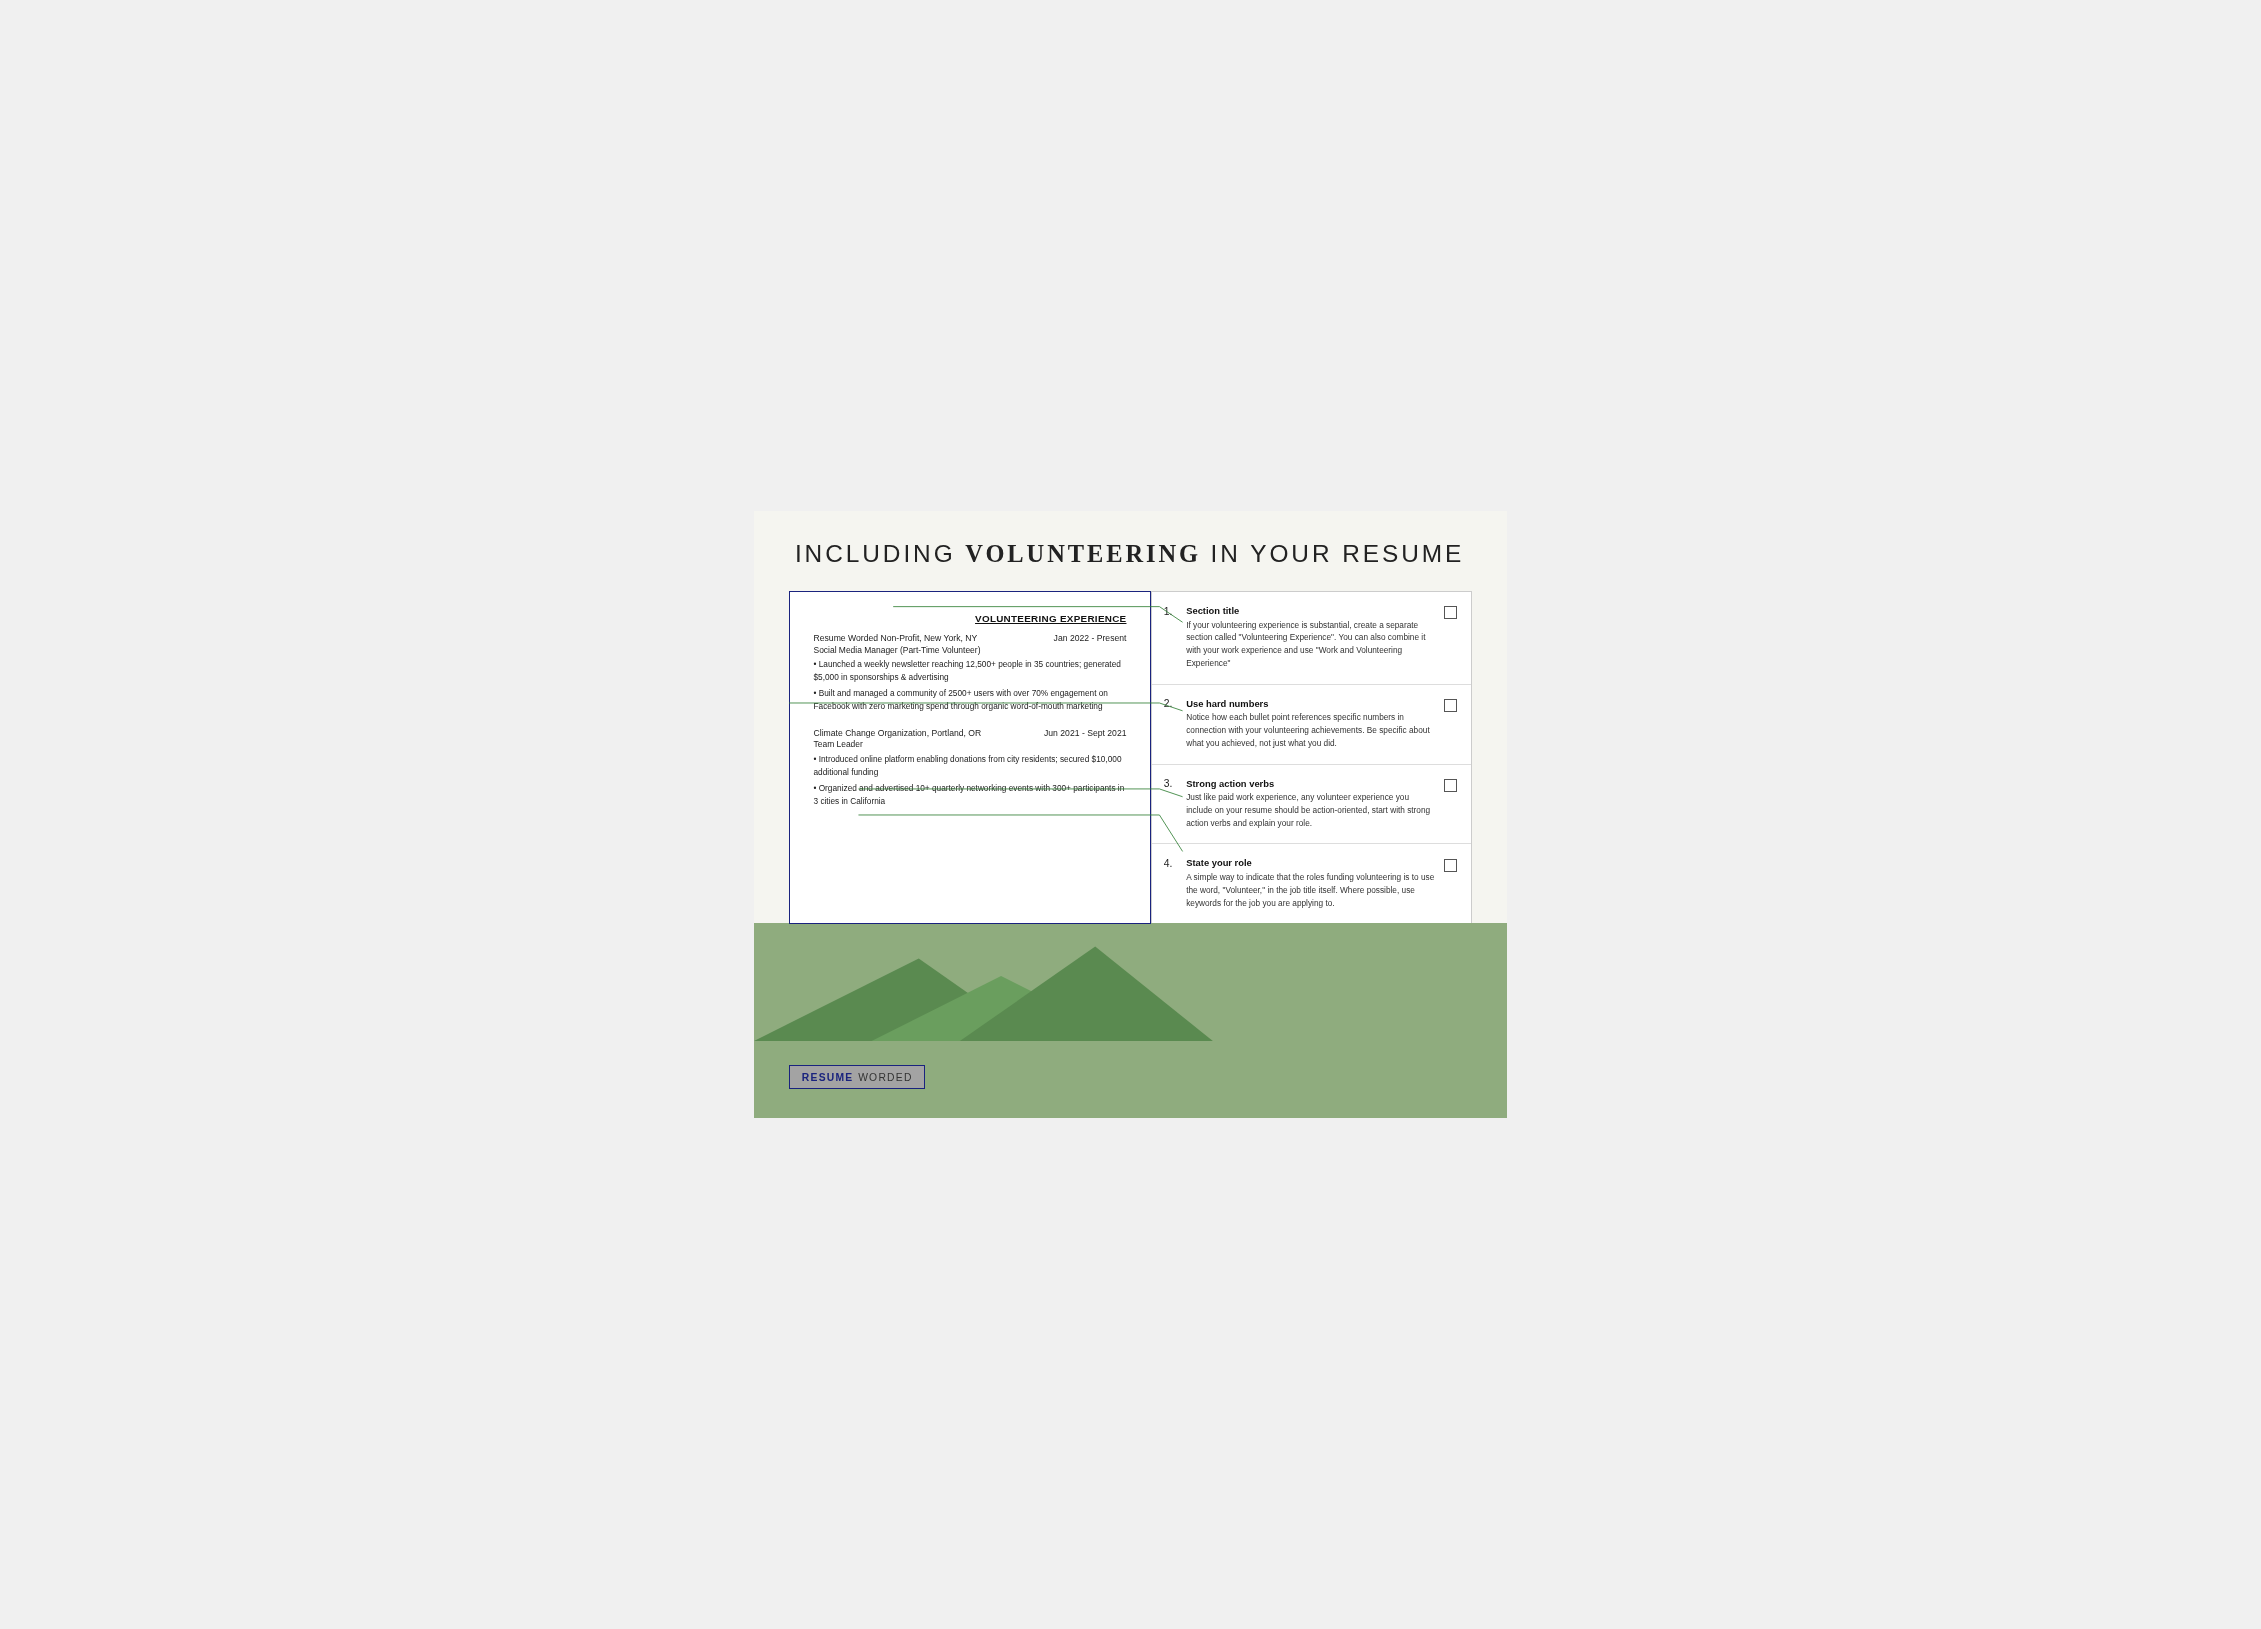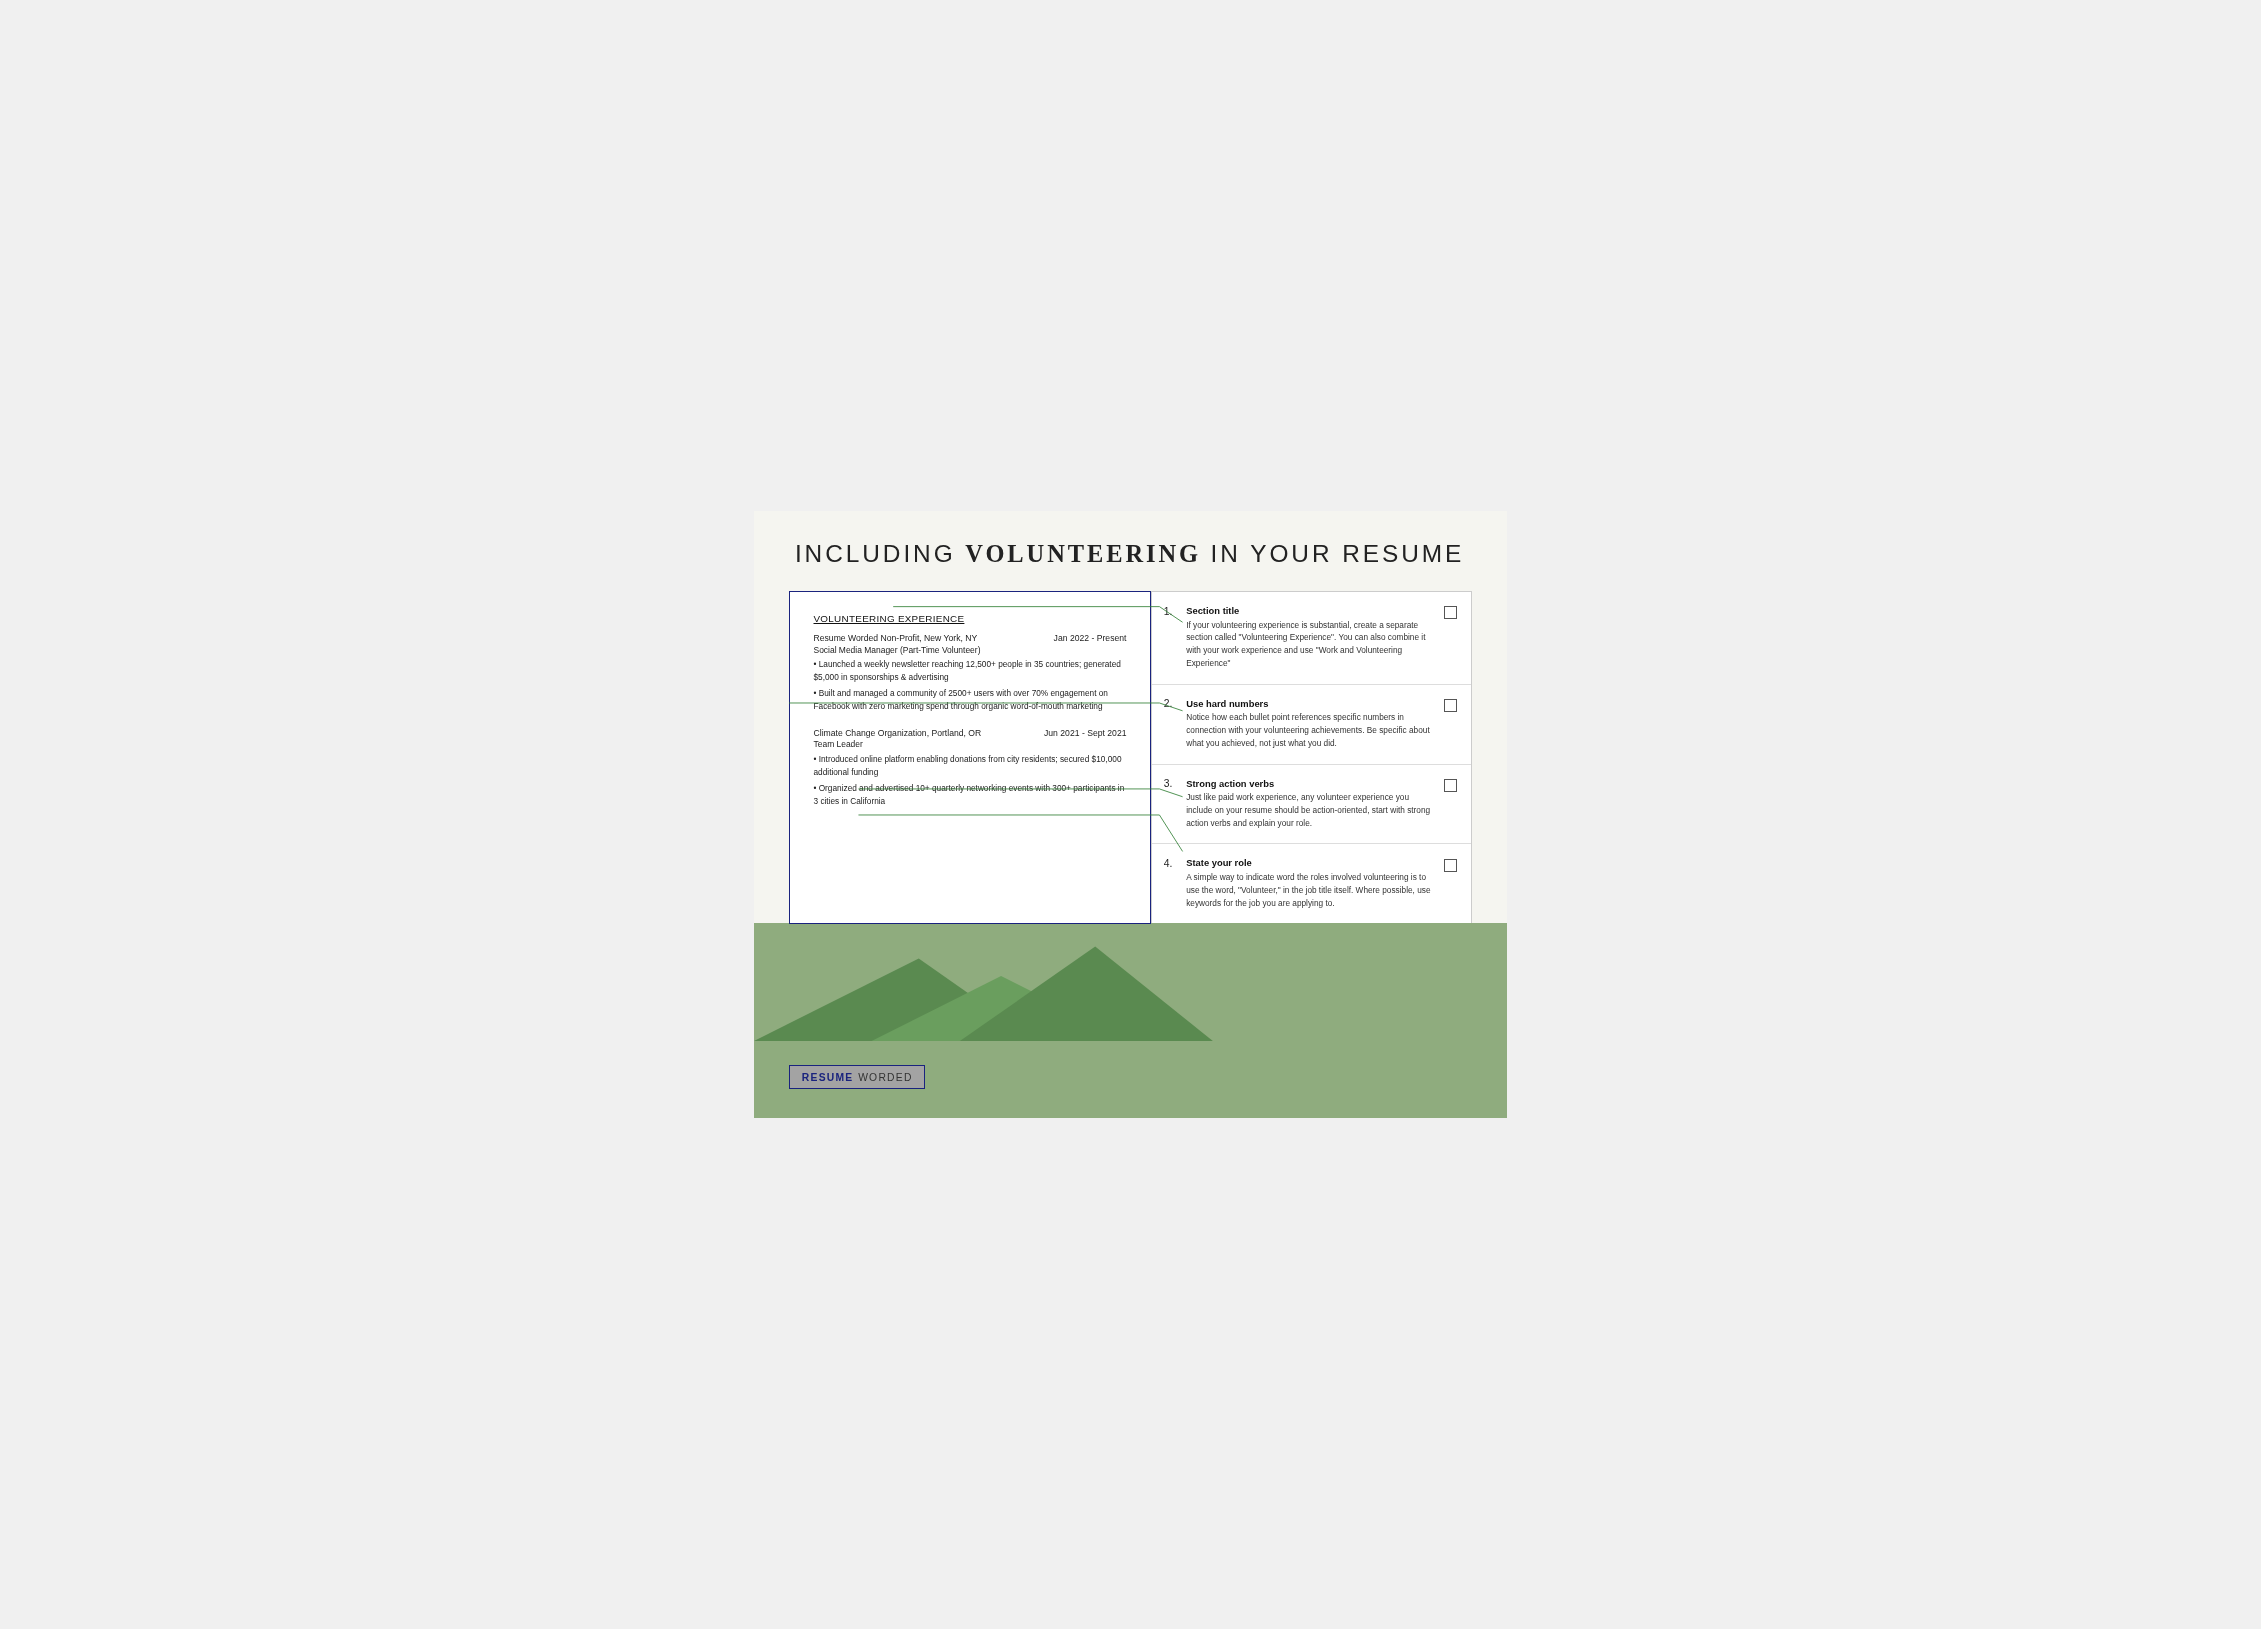--- a/index.html
+++ b/index.html
@@ -36,25 +36,26 @@
       border: 1.8px solid #1a237e;
       padding: 21px 23.5px;
       width: 53%;
       flex-shrink: 0;
       position: relative;
       z-index: 2;
     }
 
     .resume-section-title {
       font-size: 1.05rem;
-      font-weight: 400;
+      font-weight: 700;
       text-decoration: underline;
       color: #111;
       margin-bottom: 9.4px;
       letter-spacing: 0.03em;
+      text-align: right;
     }
 
     .resume-entry {
       margin-bottom: 14px;
     }
 
     .resume-entry-header {
       display: flex;
       justify-content: space-between;
       font-size: 0.92rem;
@@ -273,21 +274,21 @@
             <div class="checklist-item-title">Strong action verbs</div>
             <div class="checklist-item-desc">Just like paid work experience, any volunteer experience you include on your resume should be action-oriented, start with strong action verbs and explain your role.</div>
           </div>
           <div class="checklist-checkbox"></div>
         </div>
 
         <div class="checklist-item">
           <span class="checklist-number">4.</span>
           <div class="checklist-content">
             <div class="checklist-item-title">State your role</div>
-            <div class="checklist-item-desc">A simple way to indicate word the roles involved volunteering is to use the word, "Volunteer," in the job title itself. Where possible, use keywords for the job you are applying to.</div>
+            <div class="checklist-item-desc">A simple way to indicate that the roles funding volunteering is to use the word, "Volunteer," in the job title itself. Where possible, use keywords for the job you are applying to.</div>
           </div>
           <div class="checklist-checkbox"></div>
         </div>
 
       </div>
 
       <svg class="connector-container" xmlns="http://www.w3.org/2000/svg" viewBox="0 0 1180 640" preserveAspectRatio="none" style="position:absolute;top:0;left:0;width:100%;height:100%;pointer-events:none;z-index:20;">
 
         <line x1="180" y1="30" x2="640" y2="30" stroke="#2e7d32" stroke-width="1.5"></line>
         <line x1="640" y1="30" x2="680" y2="60" stroke="#2e7d32" stroke-width="1.5"></line>

